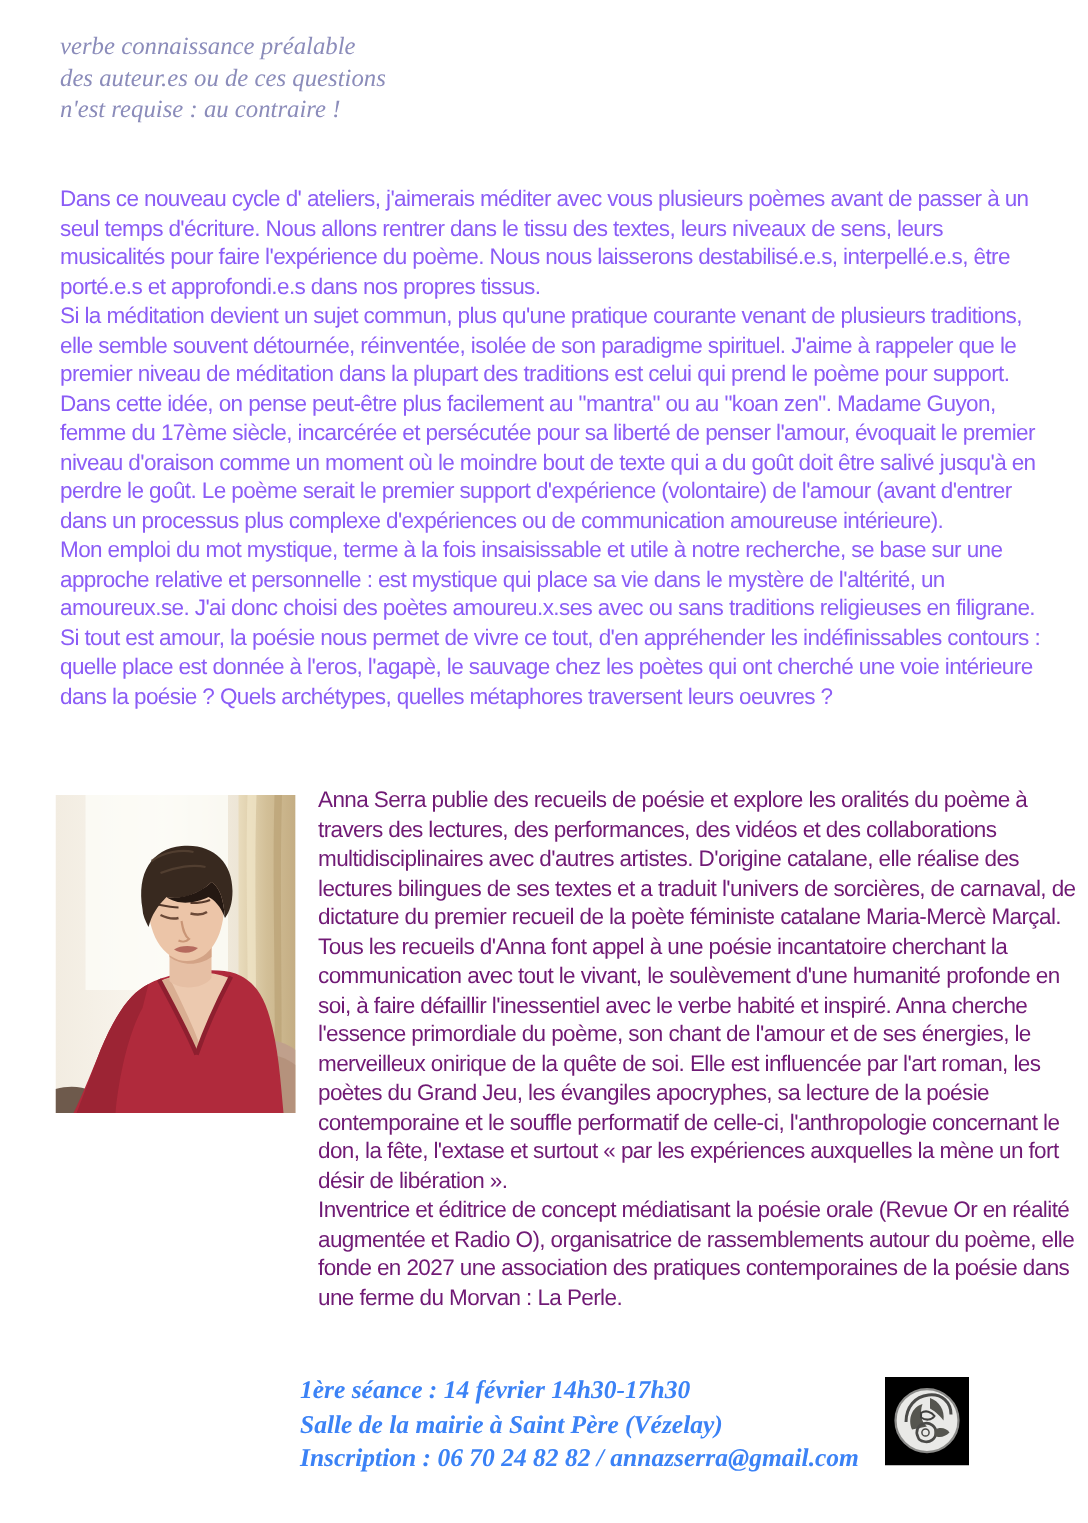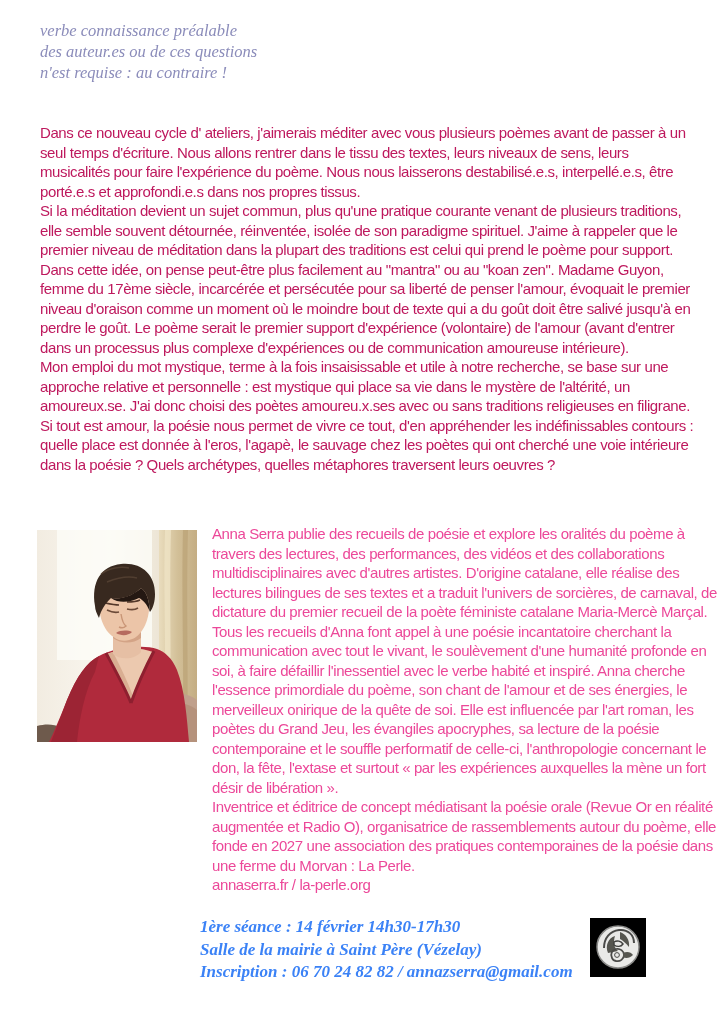--- a/index.html
+++ b/index.html
@@ -25,41 +25,41 @@
   }
   
   .body-text {
     position: absolute;
     left: 40px;
     top: 123px;
     width: 658px;
     font-size: 15px;
     letter-spacing: -0.4px;
     line-height: 19.5px;
-    color: #be185d;
+    color: #8b5cf6;
   }
   .body-text p { margin: 0; }
   
   .portrait-photo {
     position: absolute;
     left: 37px;
     top: 530px;
     width: 160px;
     height: 212px;
     display: block;
   }
   .bio-text {
     position: absolute;
     left: 212px;
     top: 524px;
     width: 507px;
     font-size: 15px;
     letter-spacing: -0.4px;
     line-height: 19.5px;
-    color: #ec4899;
+    color: #701a75;
   }
   .bio-text p { margin: 0; }
   
   .footer-info {
     position: absolute;
     left: 200px;
     top: 916px;
     font-family: "Liberation Serif", "DejaVu Serif", serif;
     font-style: italic;
     font-size: 17px;
@@ -142,21 +142,20 @@
     <path d="M79,103 C84,106 91,106 95,102 C91,100 83,100 79,103 Z" fill="#b66a5e"></path>
 
     <path d="M58,76 C54,52 64,36 84,34 C104,32 118,44 118,64 C118,72 116,78 113,82 C112,70 110,62 104,58 C96,66 84,70 74,68 C68,74 64,80 62,88 C60,84 58,80 58,76 Z" fill="#38291f"></path>
     <path d="M74,68 C86,70 98,64 104,58 C110,62 112,70 113,82 C110,74 106,70 102,68 C94,72 82,74 74,68 Z" fill="#241812"></path>
     <path d="M64,44 C72,38 84,36 92,38 M70,52 C80,48 92,46 100,48" stroke="#584434" stroke-width="1.5" fill="none" opacity="0.8"></path>
   </svg>
 
   <div class="bio-text">
     <p>Anna Serra publie des recueils de poésie et explore les oralités du poème à travers des lectures, des performances, des vidéos et des collaborations multidisciplinaires avec d'autres artistes. D'origine catalane, elle réalise des lectures bilingues de ses textes et a traduit l'univers de sorcières, de carnaval, de dictature du premier recueil de la poète féministe catalane Maria-Mercè Marçal. Tous les recueils d'Anna font appel à une poésie incantatoire cherchant la communication avec tout le vivant, le soulèvement d'une humanité profonde en soi, à faire défaillir l'inessentiel avec le verbe habité et inspiré. Anna cherche l'essence primordiale du poème, son chant de l'amour et de ses énergies, le merveilleux onirique de la quête de soi. Elle est influencée par l'art roman, les poètes du Grand Jeu, les évangiles apocryphes, sa lecture de la poésie contemporaine et le souffle performatif de celle-ci, l'anthropologie concernant le don, la fête, l'extase et surtout « par les expériences auxquelles la mène un fort désir de libération ».</p>
     <p>Inventrice et éditrice de concept médiatisant la poésie orale (Revue Or en réalité augmentée et Radio O), organisatrice de rassemblements autour du poème,  elle fonde en 2027 une association des pratiques contemporaines de la poésie dans une ferme du Morvan : La Perle.</p>
-    <p>annaserra.fr / la-perle.org</p>
   </div>
 
   <div class="footer-info">
     <div>1ère séance : 14 février 14h30-17h30</div>
     <div>Salle de la mairie à Saint Père (Vézelay)</div>
     <div>Inscription : 06 70 24 82 82  / annazserra@gmail.com</div>
   </div>
 
   <svg class="footer-logo" viewBox="0 0 56 59" aria-hidden="true">
     <rect x="0" y="0" width="56" height="59" fill="#000000"></rect>

